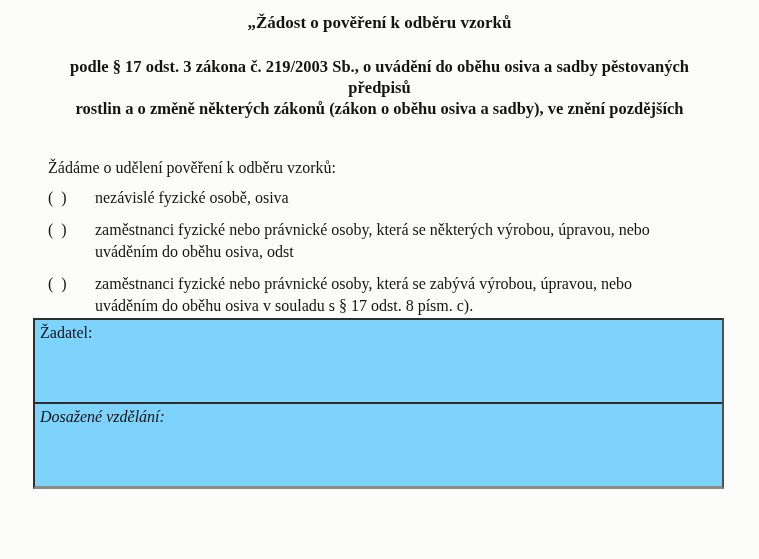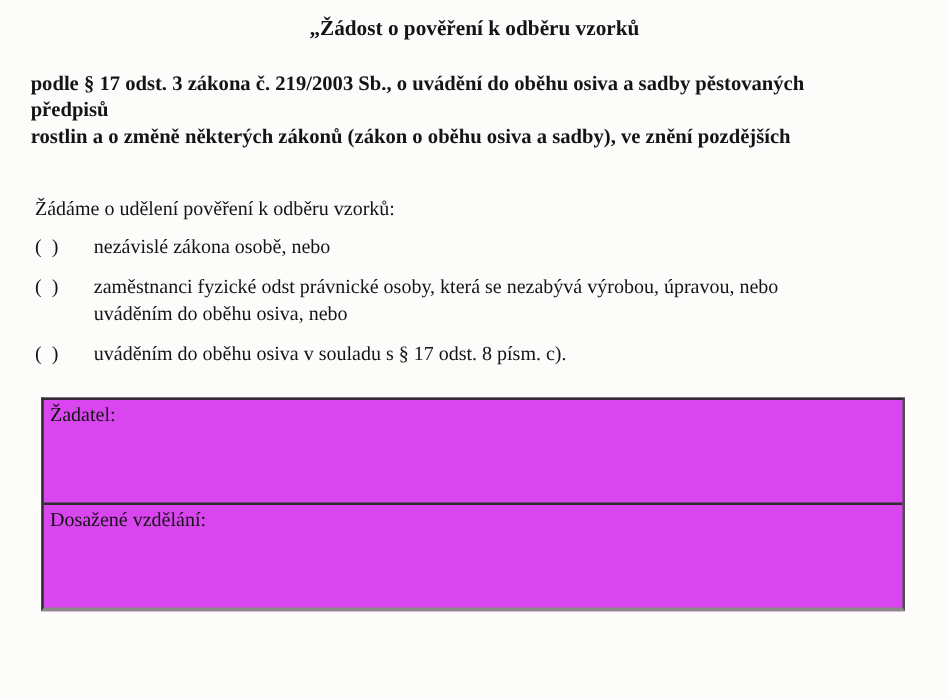--- a/index.html
+++ b/index.html
@@ -24,26 +24,27 @@
     margin: 0;
     padding-top: 12px;
     text-align: center;
     font-weight: bold;
     font-size: 17px;
     line-height: 22px;
   }
   .doc-subtitle {
     margin: 22px auto 0 auto;
     max-width: 710px;
+    text-align: center;
     font-weight: bold;
     font-size: 16.5px;
     line-height: 21px;
   }
   .body-block {
-    margin: 38px 36px 0 28px;
+    margin: 38px 36px 0 48px;
     font-size: 16px;
     line-height: 22px;
   }
   .intro-line {
     margin: 0;
   }
   .option {
     display: flex;
     align-items: flex-start;
     margin-top: 8px;
@@ -60,30 +61,31 @@
   }
   .form-table {
     position: absolute;
     left: 33px;
     top: 318px;
     width: 687px;
     border-top: 2px solid #2e2e2e;
     border-left: 2px solid #2e2e2e;
     border-right: 2px solid #4f4f4f;
     border-bottom: 3px solid #8b8b83;
-    background: #d946ef;
+    background: #7dd3fc;
   }
   .form-cell {
     height: 80px;
     padding: 2px 6px 0 5px;
     font-size: 16px;
     line-height: 21px;
   }
   .form-cell + .form-cell {
     border-top: 2px solid #2e2e2e;
+    font-style: italic;
   }
 </style>
 </head>
 <body>
 
 <div class="page">
 
   <h1 class="doc-title">„Žádost o pověření k odběru vzorků</h1>
 
   <div class="doc-subtitle">
@@ -92,35 +94,36 @@
     <div>rostlin a o změně některých zákonů (zákon o oběhu osiva a sadby), ve znění pozdějších</div>
   </div>
 
   <div class="body-block">
 
     <p class="intro-line">Žádáme o udělení pověření k odběru vzorků:</p>
 
     <div class="option">
       <span class="chk">(  )</span>
       <span class="opt-text">
-        <span>nezávislé zákona osobě, nebo</span>
+        <span>nezávislé fyzické osobě, osiva</span>
       </span>
     </div>
 
     <div class="option gap">
       <span class="chk">(  )</span>
       <span class="opt-text">
-        <span style="display:block">zaměstnanci fyzické odst právnické osoby, která se nezabývá výrobou, úpravou, nebo</span>
-        <span style="display:block">uváděním do oběhu osiva, nebo</span>
+        <span style="display:block">zaměstnanci fyzické nebo právnické osoby, která se některých výrobou, úpravou, nebo</span>
+        <span style="display:block">uváděním do oběhu osiva, odst</span>
       </span>
     </div>
 
     <div class="option gap">
       <span class="chk">(  )</span>
       <span class="opt-text">
+        <span style="display:block">zaměstnanci fyzické nebo právnické osoby, která se zabývá výrobou, úpravou, nebo</span>
         <span style="display:block">uváděním do oběhu osiva v souladu s § 17 odst. 8 písm. c).</span>
       </span>
     </div>
 
   </div>
 
   <div class="form-table">
     <div class="form-cell">
       <span>Žadatel:</span>
     </div>

